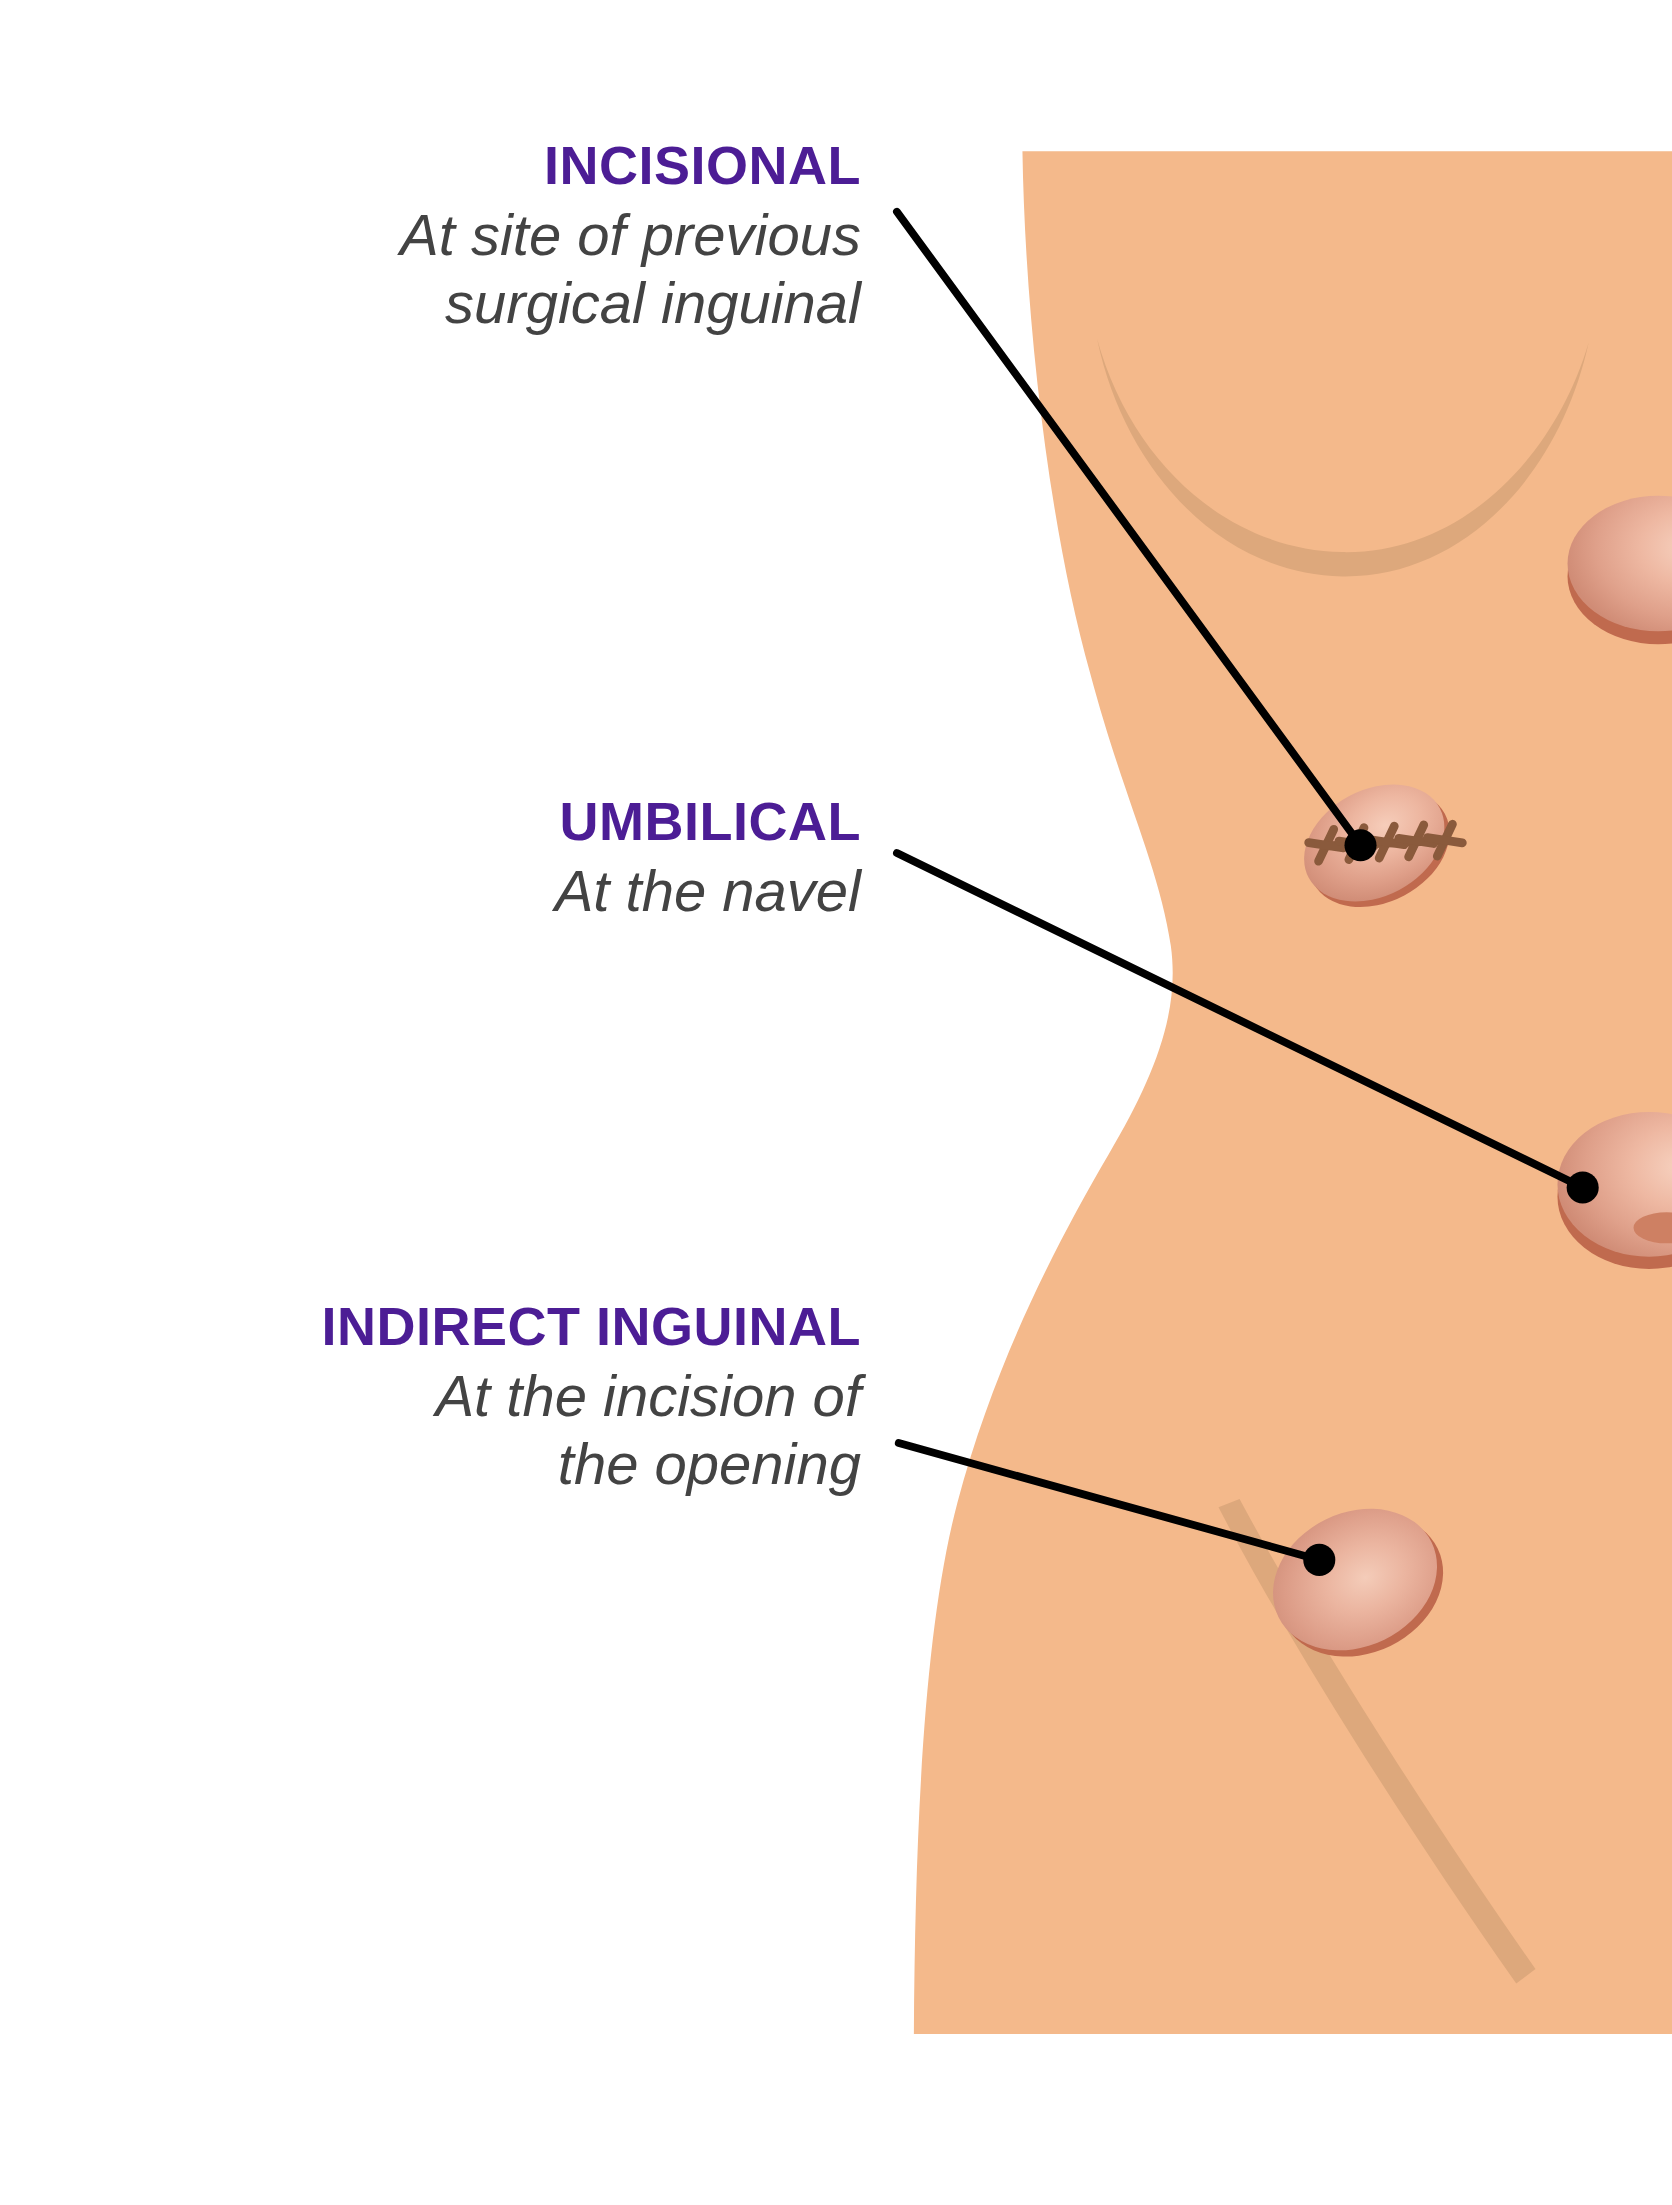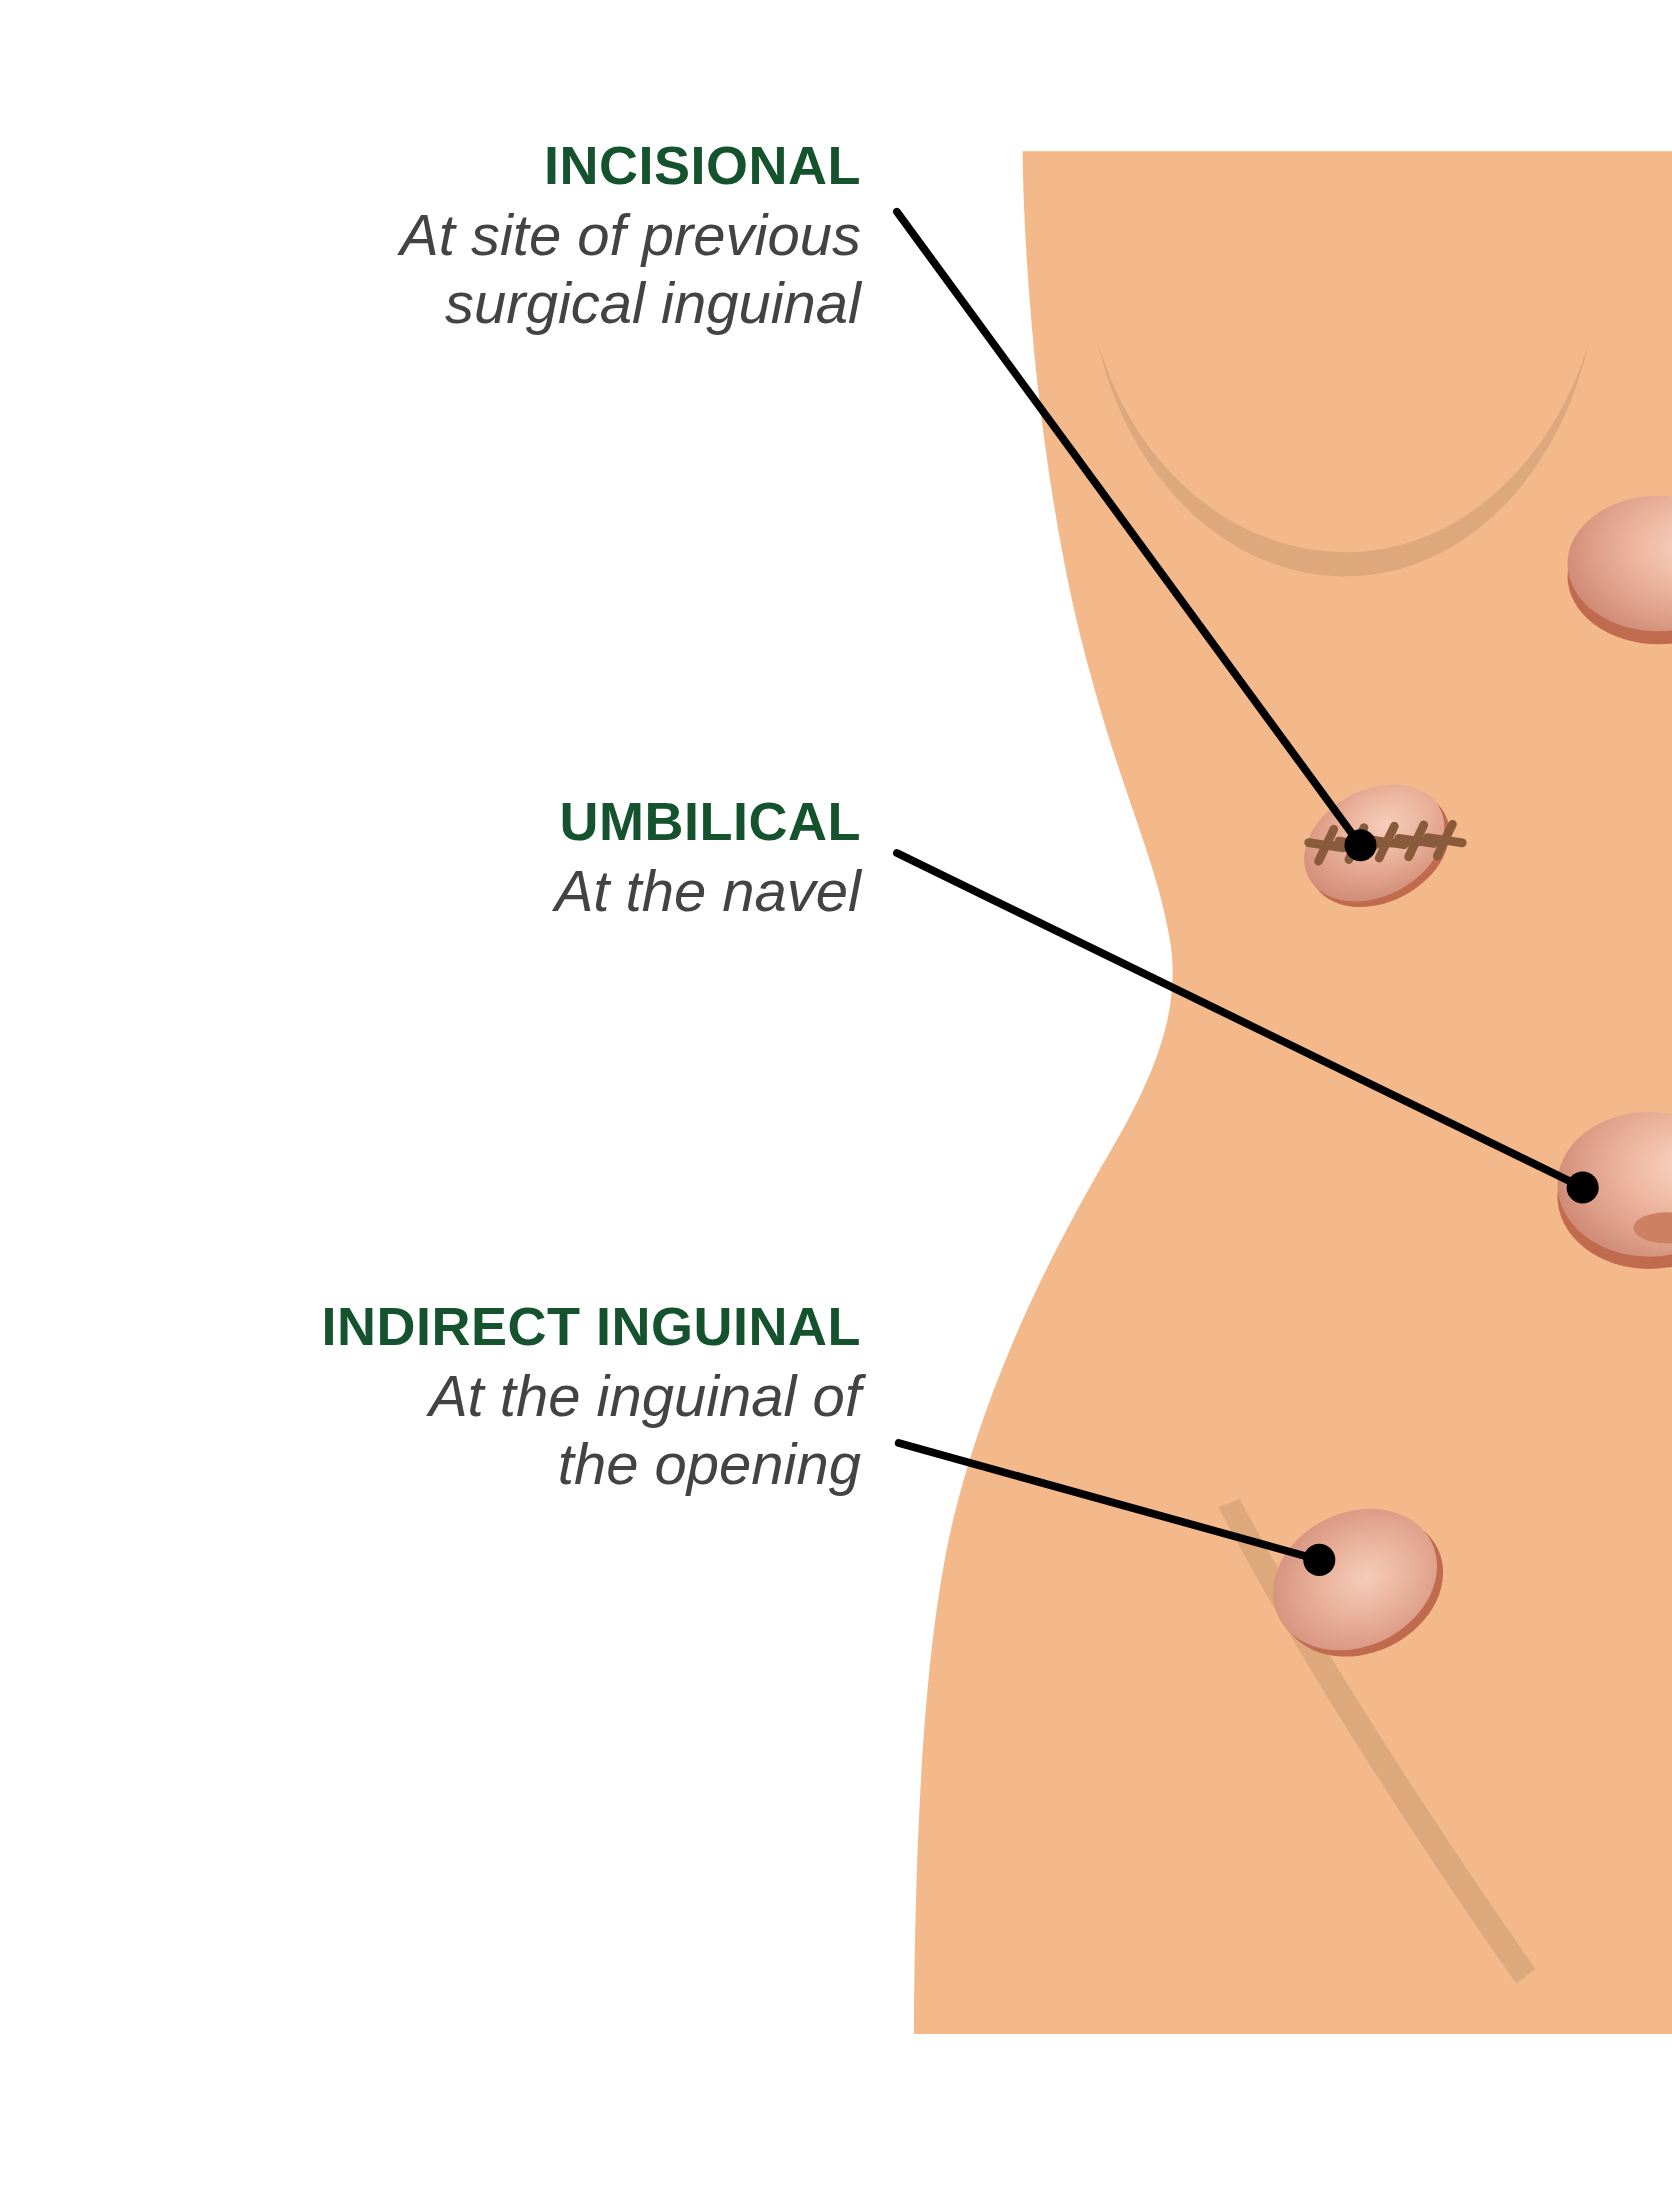--- a/index.html
+++ b/index.html
@@ -32,21 +32,21 @@
     position: absolute;
     text-align: right;
     color: #434343;
   }
   .label-title {
     font-family: "Liberation Sans", sans-serif;
     font-weight: bold;
     font-size: 54px;
     line-height: 1.06;
     letter-spacing: 0.5px;
-    color: #14532d;
+    color: #4c1d95;
     white-space: nowrap;
     margin: 0;
   }
   .label-desc {
     font-family: "Liberation Sans", sans-serif;
     font-style: italic;
     font-weight: normal;
     font-size: 58px;
     line-height: 1.18;
     color: #434343;
@@ -188,19 +188,19 @@
   <div class="label-block" id="label-umbilical">
     <div class="label-title">UMBILICAL</div>
     <div class="label-desc">
       <span class="dline">At the navel</span>
     </div>
   </div>
 
   <div class="label-block" id="label-inguinal">
     <div class="label-title">INDIRECT INGUINAL</div>
     <div class="label-desc">
-      <span class="dline">At the inguinal of</span>
+      <span class="dline">At the incision of</span>
       <span class="dline">the opening</span>
     </div>
   </div>
 
 </div>
 
 
 </body></html>

